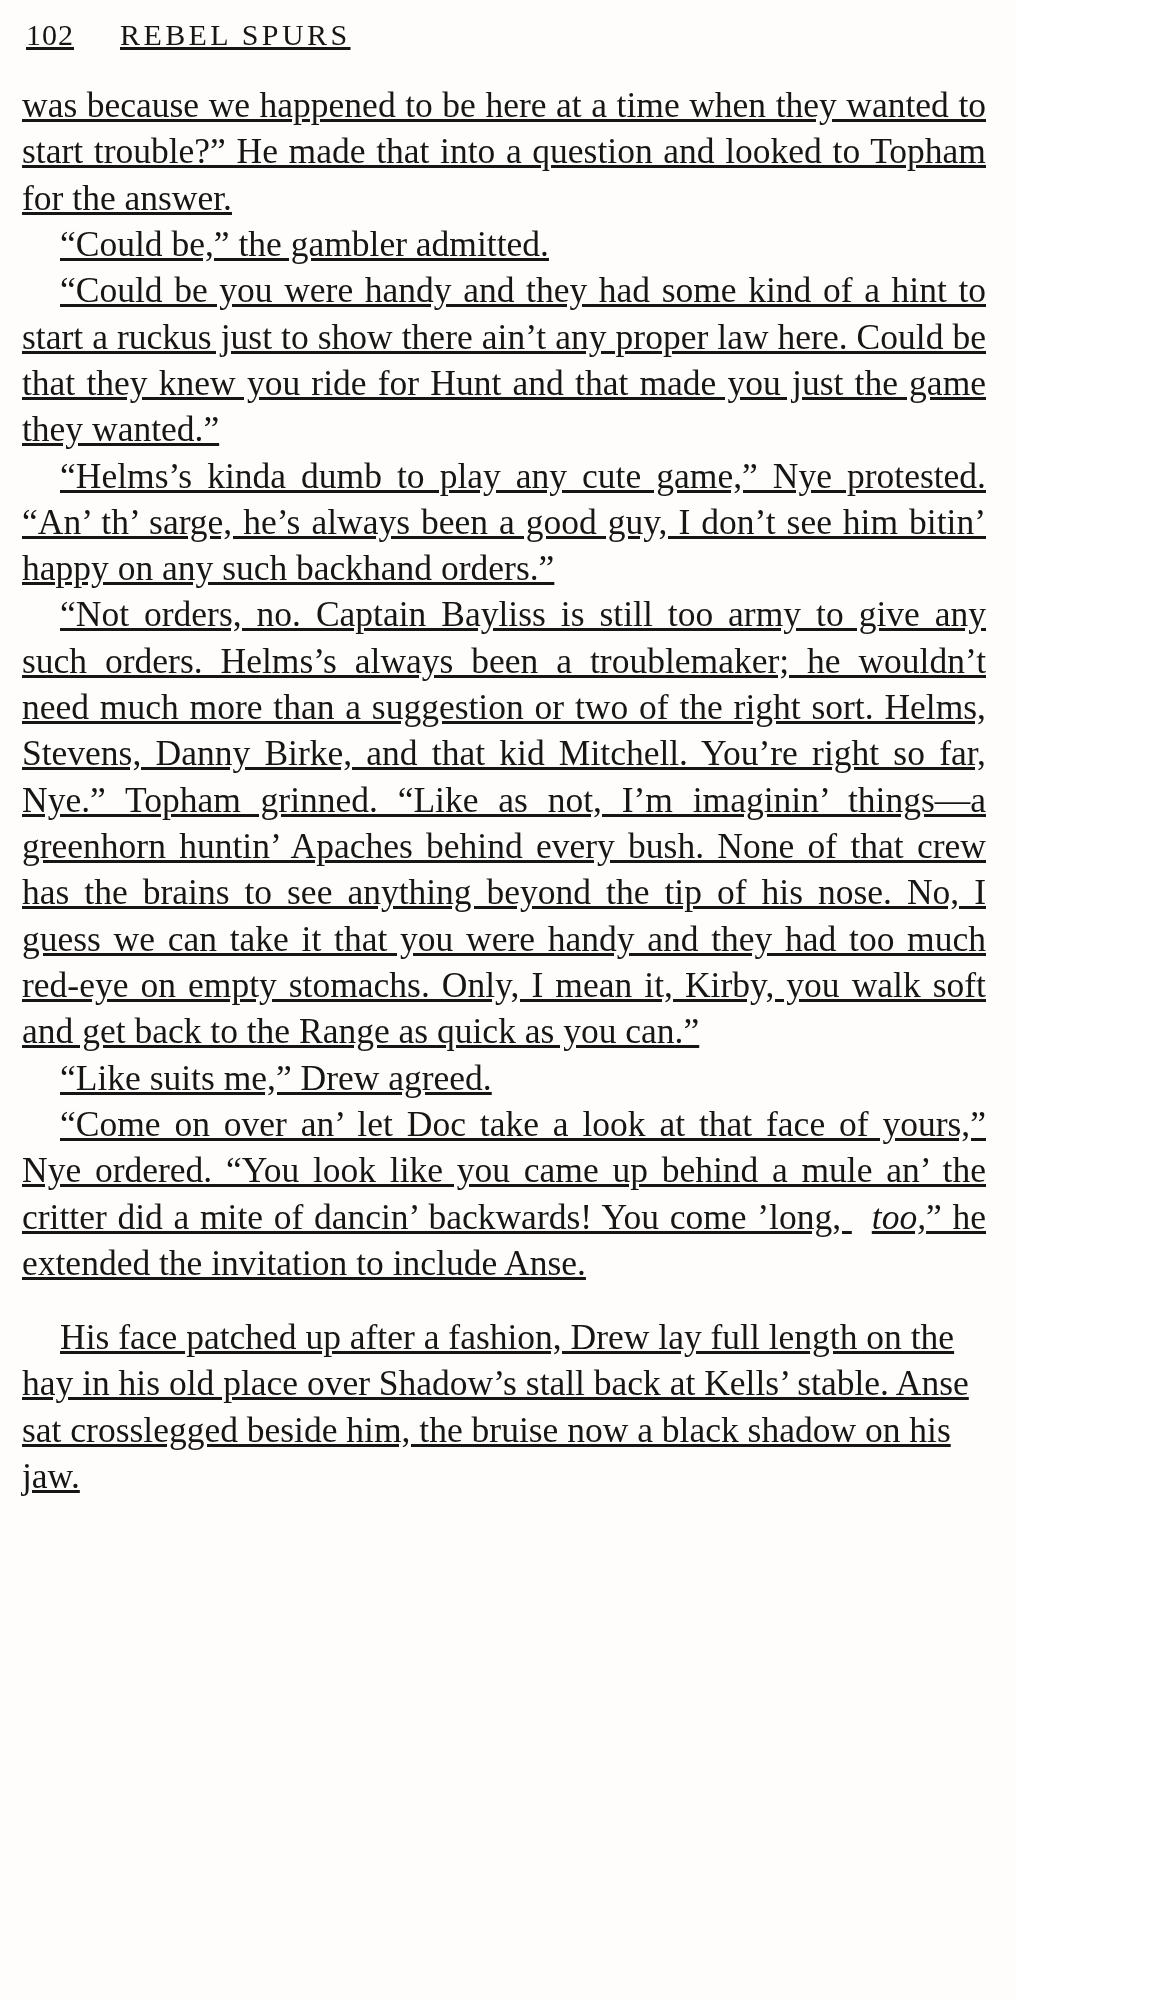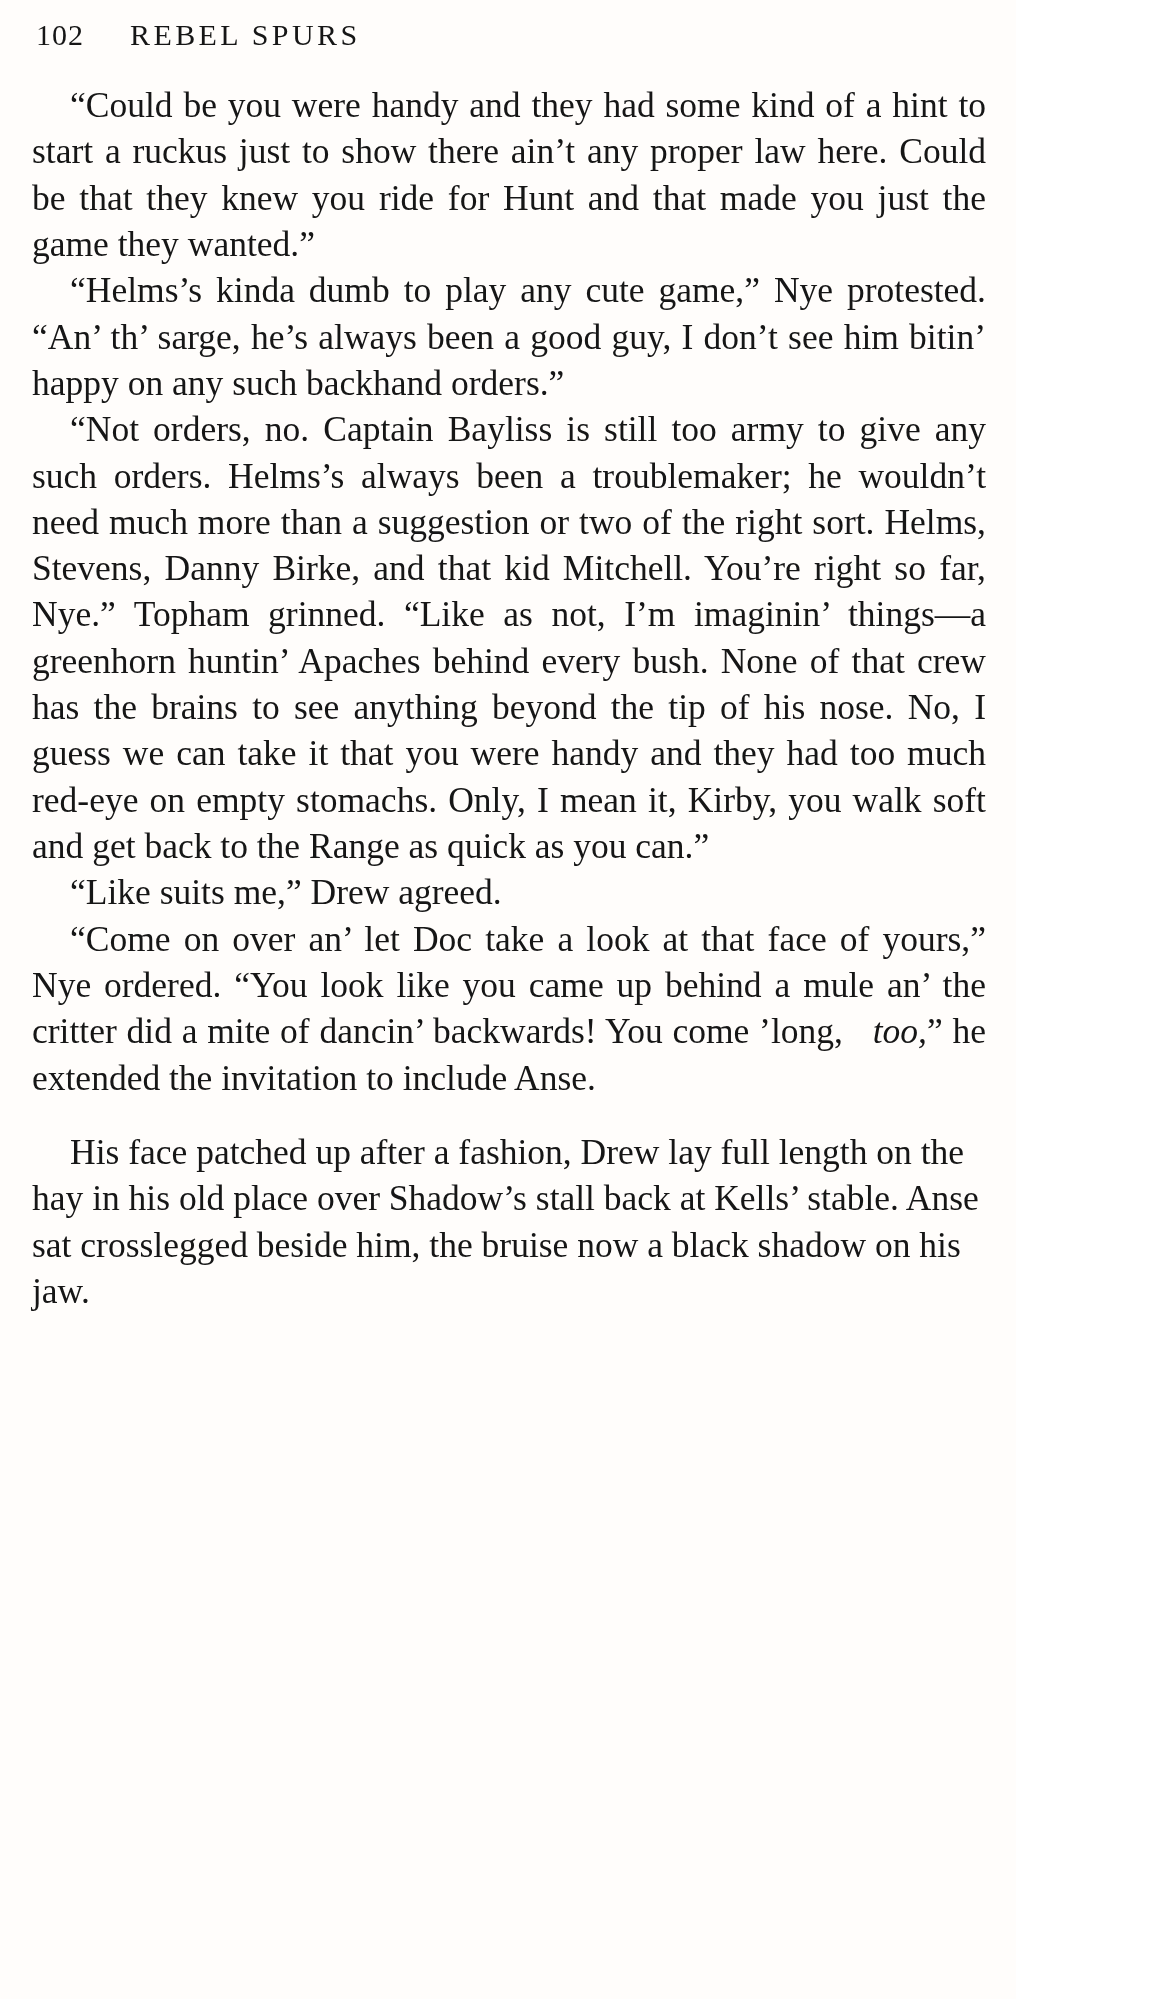--- a/index.html
+++ b/index.html
@@ -11,22 +11,23 @@
     width: 1176px;
     min-height: 1999px;
     font-family: "Liberation Serif", "DejaVu Serif", serif;
     color: #161616;
   }
   .page {
     position: relative;
     width: 1016px;
     min-height: 1999px;
     box-sizing: border-box;
-    padding: 18px 30px 20px 32px;
+    padding: 18px 30px 20px 22px;
     background: #fffdfb;
+    text-decoration: underline;
   }
   .running-head {
     display: flex;
     align-items: baseline;
     gap: 46px;
     margin: 0 0 30px 4px;
     font-size: 30px;
     letter-spacing: 2.4px;
     font-variant: small-caps;
   }
@@ -68,20 +69,22 @@
 <body>
 
 <div class="page">
 
   <div class="running-head">
     <span class="folio">102</span>
     <span class="head-title">REBEL SPURS</span>
   </div>
 
   <div class="body-text">
+    <p>was because we happened to be here at a time when they wanted to start trouble?” He made that into a question and looked to Topham for the answer.</p>
+    <p class="indent">“Could be,” the gambler admitted.</p>
     <p class="indent">“Could be you were handy and they had some kind of a hint to start a ruckus just to show there ain’t any proper law here. Could be that they knew you ride for Hunt and that made you just the game they wanted.”</p>
     <p class="indent">“Helms’s kinda dumb to play any cute game,” Nye protested. “An’ th’ sarge, he’s always been a good guy, I don’t see him bitin’ happy on any such backhand orders.”</p>
     <p class="indent">“Not orders, no. Captain Bayliss is still too army to give any such orders. Helms’s always been a troublemaker; he wouldn’t need much more than a suggestion or two of the right sort. Helms, Stevens, Danny Birke, and that kid Mitchell. You’re right so far, Nye.” Topham grinned. “Like as not, I’m imaginin’ things—a greenhorn huntin’ Apaches behind every bush. None of that crew has the brains to see anything beyond the tip of his nose. No, I guess we can take it that you were handy and they had too much red-eye on empty stomachs. Only, I mean it, Kirby, you walk soft and get back to the Range as quick as you can.”</p>
     <p class="indent">“Like suits me,” Drew agreed.</p>
     <p class="indent"><span>“Come on over an’ let Doc take a look at that face of yours,” Nye ordered. “You look like you came up behind a mule an’ the critter did a mite of dancin’ backwards! You come ’long, </span><span class="ital">too,</span><span>” he extended the invitation to include Anse.</span></p>
     <p class="gap-before last">His face patched up after a fashion, Drew lay full length on the hay in his old place over Shadow’s stall back at Kells’ stable. Anse sat crosslegged beside him, the bruise now a black shadow on his jaw.</p>
   </div>
 
 </div>
 

